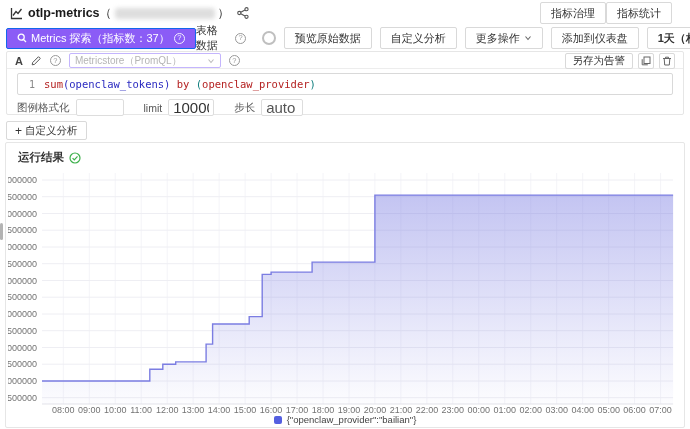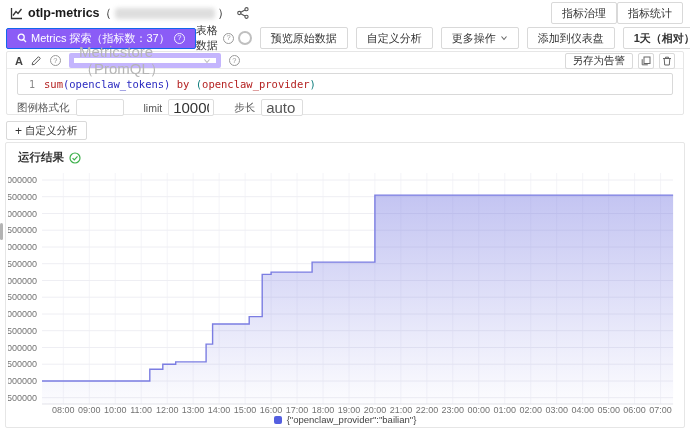--- a/index.html
+++ b/index.html
@@ -1,46 +1,46 @@
 <!DOCTYPE html>
 <html><head>
 <meta charset="utf-8">
 <style>
   *{margin:0;padding:0;box-sizing:border-box;}
   html,body{width:690px;height:429px;overflow:hidden;background:#fff;
     font-family:"Liberation Sans","DejaVu Sans",sans-serif;color:#333;}
   .page{position:relative;width:690px;height:429px;background:#fff;}
   
-  .hdr{position:absolute;top:0;left:0;right:7px;height:26px;display:flex;align-items:center;padding-left:10px;}
+  .hdr{position:absolute;top:0;left:0;right:18px;height:26px;display:flex;align-items:center;padding-left:10px;}
   .hdr-title{font-size:12.5px;font-weight:700;color:#1a1a1a;margin-left:5px;}
   .paren{font-size:12px;color:#333;}
   .blur-pill{width:100px;height:11px;background:#dedede;border-radius:3px;filter:blur(2px);margin:0 3px;}
   .hdr-share{margin-left:7px;display:inline-flex;cursor:pointer;}
   .hdr-actions{margin-left:auto;display:flex;gap:0;}
   
   .btn{display:inline-flex;align-items:center;justify-content:center;gap:4px;height:22px;padding:0 10px;
     border:1px solid #d9d9d9;border-radius:2px;background:#fff;font-size:11px;color:#333;cursor:pointer;white-space:nowrap;}
   .btn-primary{background:#8b5cf6;border-color:#1366ec;color:#fff;}
   .btn-strong{font-weight:600;}
   
   .toolbar{position:absolute;top:27px;left:6px;right:6px;height:22px;display:flex;align-items:center;}
   .tb-right{margin-left:auto;display:flex;align-items:center;gap:8px;}
-  .tgl-group{display:flex;align-items:center;gap:4px;font-size:11px;color:#333;justify-content:space-between;}
+  .tgl-group{display:flex;align-items:center;gap:16px;font-size:11px;color:#333;justify-content:space-between;}
   .toggle{width:26px;height:14px;border-radius:7px;background:#bfbfbf;position:relative;cursor:pointer;}
   .toggle .knob{position:absolute;left:2px;top:2px;width:10px;height:10px;border-radius:50%;background:#fff;}
   .help{display:inline-flex;align-items:center;justify-content:center;width:11px;height:11px;border:1px solid currentColor;
     border-radius:50%;font-size:7.5px;line-height:1;color:#999;cursor:pointer;flex:0 0 auto;}
   .help.inv{color:#fff;opacity:.9;}
   .chev{display:inline-flex;}
   
   .qpanel{position:absolute;top:51px;left:6px;right:6px;height:64px;border:1px solid #e6e6e6;border-radius:2px;background:#fff;}
   .q-toolbar{display:flex;align-items:center;height:16px;margin-top:1px;padding:0 8px;gap:8px;border-bottom:1px solid #ededed;}
   .icn-a{font-size:11px;font-weight:700;color:#444;cursor:pointer;}
-  .q-select{display:flex;align-items:center;width:152px;height:15px;border:5px solid #c4b5fd;border-radius:2px;
-    padding:0 5px;font-size:15px;color:#b5b5b5;cursor:pointer;background:#fff;}
+  .q-select{display:flex;align-items:center;width:152px;height:15px;border:1px solid #c4b5fd;border-radius:2px;
+    padding:0 5px;font-size:10px;color:#b5b5b5;cursor:pointer;background:#fff;}
   .q-select .lbl{flex:1;}
   .q-right{margin-left:auto;display:flex;align-items:center;gap:5px;}
   .btn-xs{height:16px;padding:0 7px;font-size:10.5px;}
   .icon-btn{width:16px;height:16px;padding:0;display:inline-flex;align-items:center;justify-content:center;}
   .editor{margin:4px 10px 0;height:22px;border:1px solid #d9d9d9;border-radius:2px;display:flex;align-items:center;
     font-family:"DejaVu Sans Mono","Liberation Mono",monospace;font-size:10.5px;}
   .gutter{width:26px;text-align:right;padding-right:9px;color:#888;font-size:10px;}
   .params{margin:4px 0 0 10px;display:flex;align-items:center;gap:6px;font-size:10.5px;color:#555;}
   .inp{height:17px;border:1px solid #ddd;border-radius:2px;font-size:15px;padding:0 4px;color:#333;outline:none;
     font-family:"Liberation Sans",sans-serif;}

